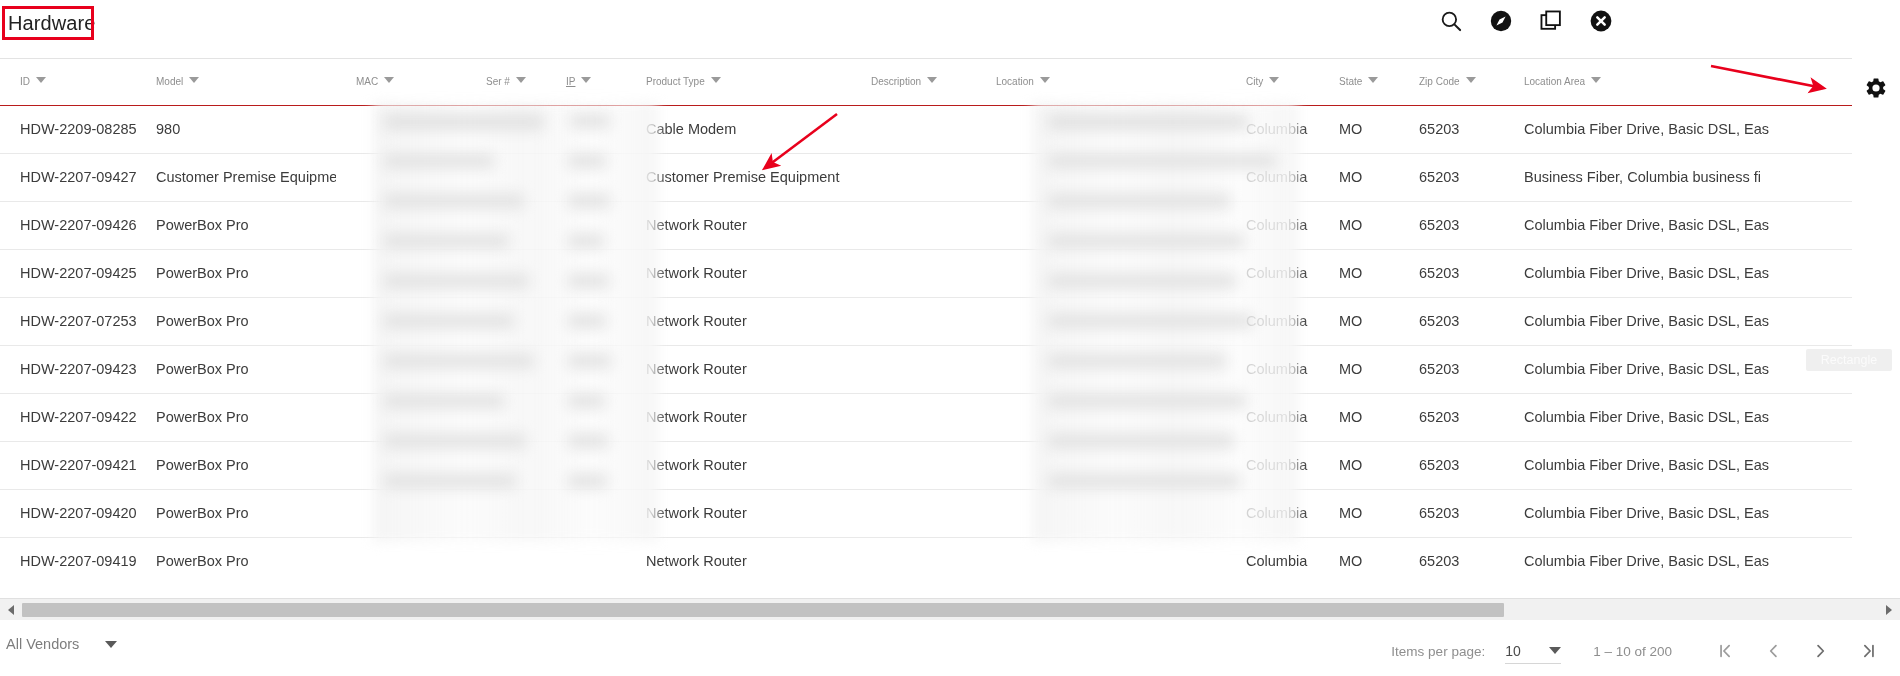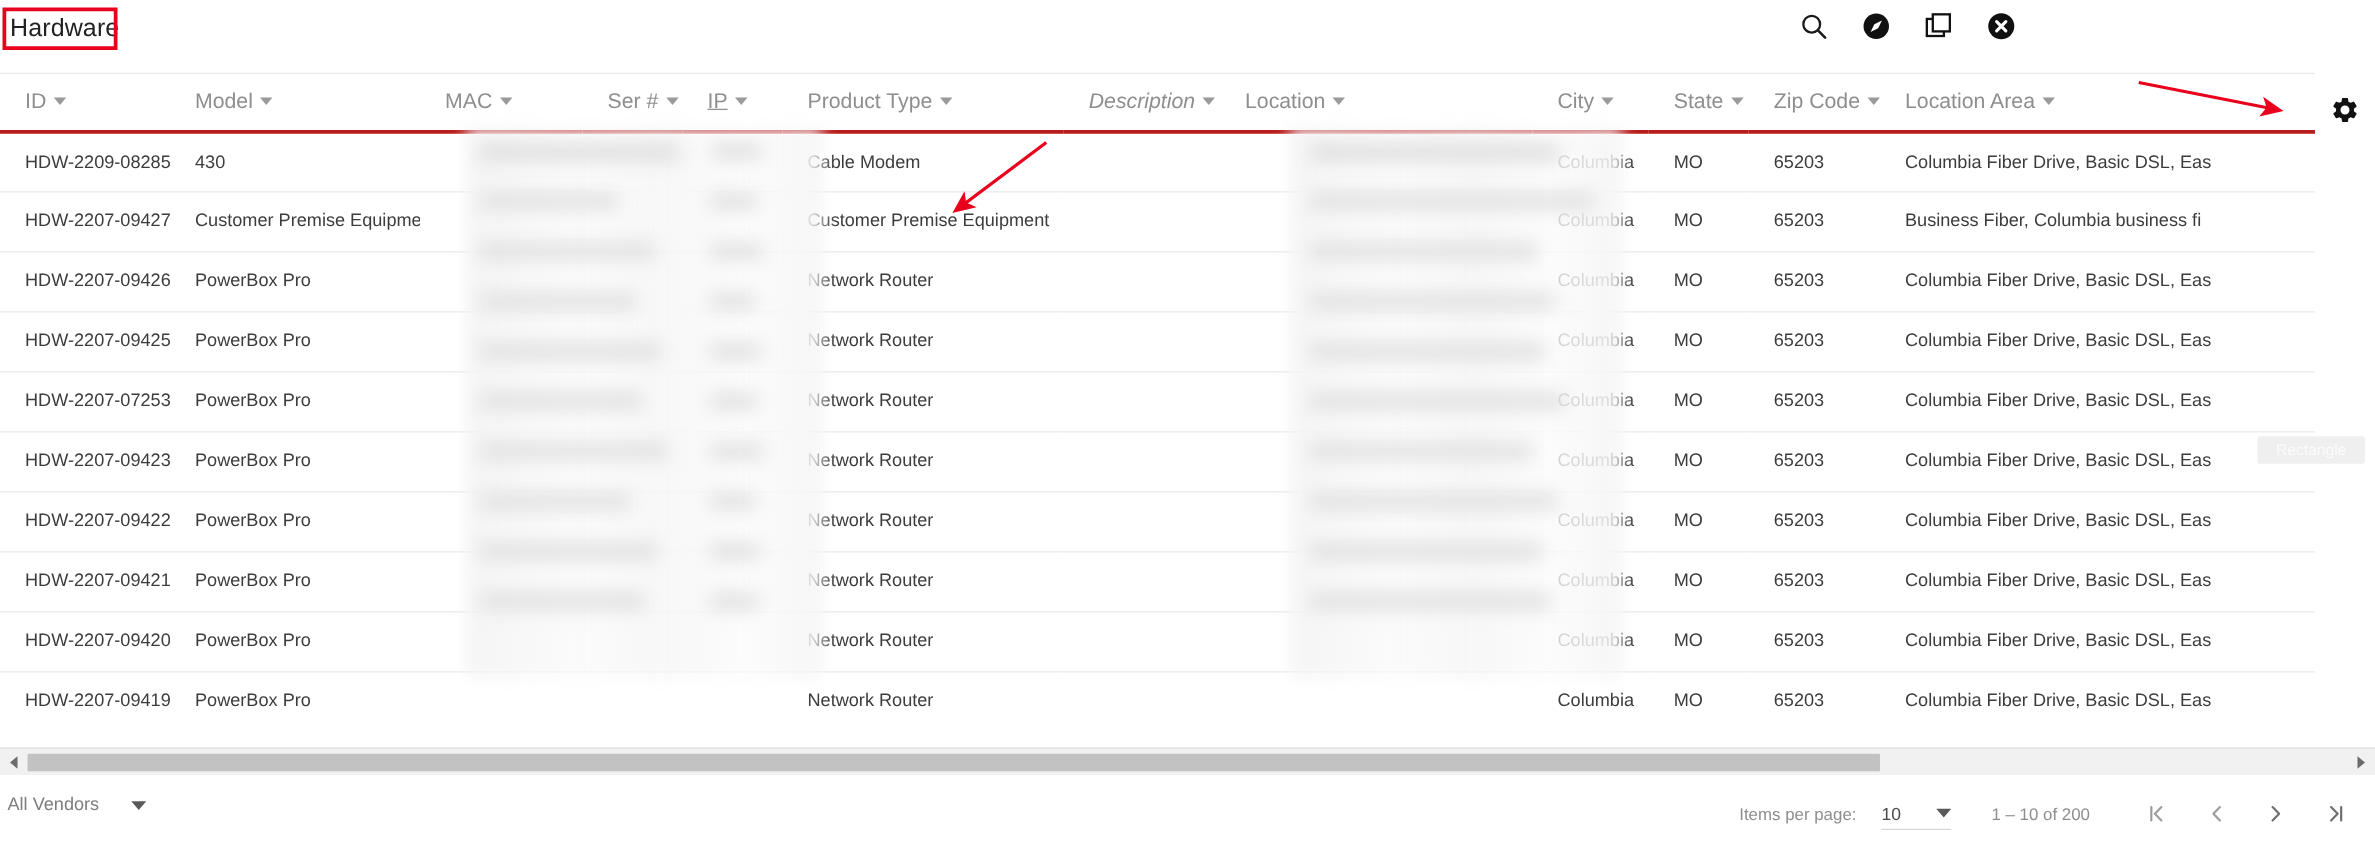--- a/index.html
+++ b/index.html
@@ -51,26 +51,26 @@
   table.grid {
     position: absolute; left: 0; top: 0;
     width: 2230px;
     border-collapse: collapse;
     table-layout: fixed;
   }
   table.grid th {
     height: 47px;
     text-align: left;
     font-weight: normal;
-    font-size: 17px;
+    font-size: 10px;
     color: #8e8e8e;
     padding: 0;
     vertical-align: middle;
     white-space: nowrap;
-    border-bottom: 3px solid #b91c1c;
+    border-bottom: 1px solid #b91c1c;
   }
   table.grid td {
     height: 48px;
     font-size: 14.5px;
     color: #3c3c3c;
     padding: 0;
     vertical-align: middle;
     white-space: nowrap;
     border-bottom: 1px solid #e9e9e9;
     overflow: hidden;
@@ -87,21 +87,21 @@
     border-top: 6px solid #9a9a9a;
   }
 
   
   .c-id   { width: 136px; }
   .c-mdl  { width: 200px; }
   .c-mac  { width: 130px; }
   .c-ser  { width: 80px;  }
   .c-ip   { width: 80px; text-decoration: underline;  }
   .c-pt   { width: 225px; }
-  .c-desc { width: 125px; font-style: italic; }
+  .c-desc { width: 125px; }
   .c-loc  { width: 250px; }
   .c-city { width: 93px;  }
   .c-st   { width: 80px; margin-top: 26px;  }
   .c-zip  { width: 105px; }
   .c-sa   { width: 726px; }
 
   
   .blur-a, .blur-b {
     position: absolute;
     background: linear-gradient(90deg,
@@ -302,21 +302,21 @@
               <span class="th-in"><span>Location Area</span><i class="caret"></i></span>
             </th>
         </tr>
       </thead>
       <tbody id="tbody">
           <tr>
             <td class="c-id">
               <span class="td-in">HDW-2209-08285</span>
             </td>
             <td class="c-mdl">
-              <span class="td-in">430</span>
+              <span class="td-in">980</span>
             </td>
             <td class="c-mac">
               <span class="td-in"></span>
             </td>
             <td class="c-ser">
               <span class="td-in"></span>
             </td>
             <td class="c-ip">
               <span class="td-in"></span>
             </td>

